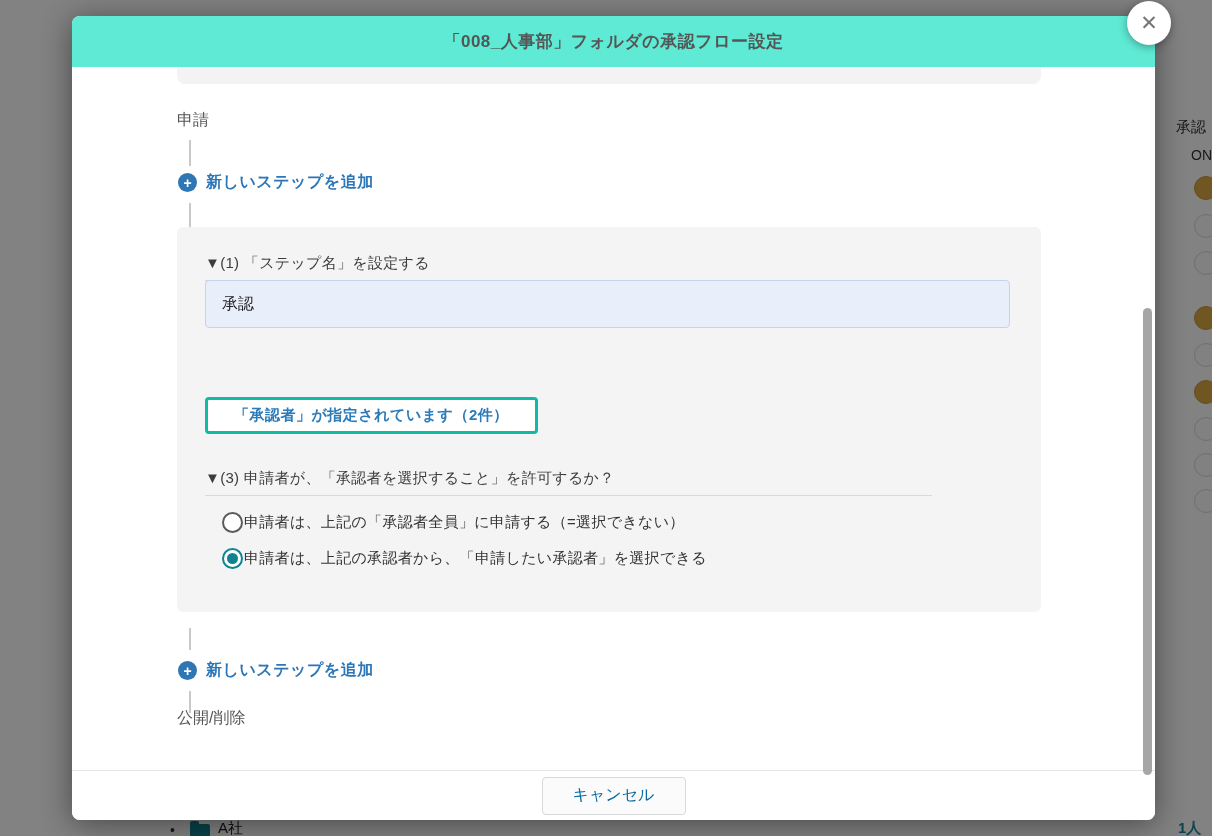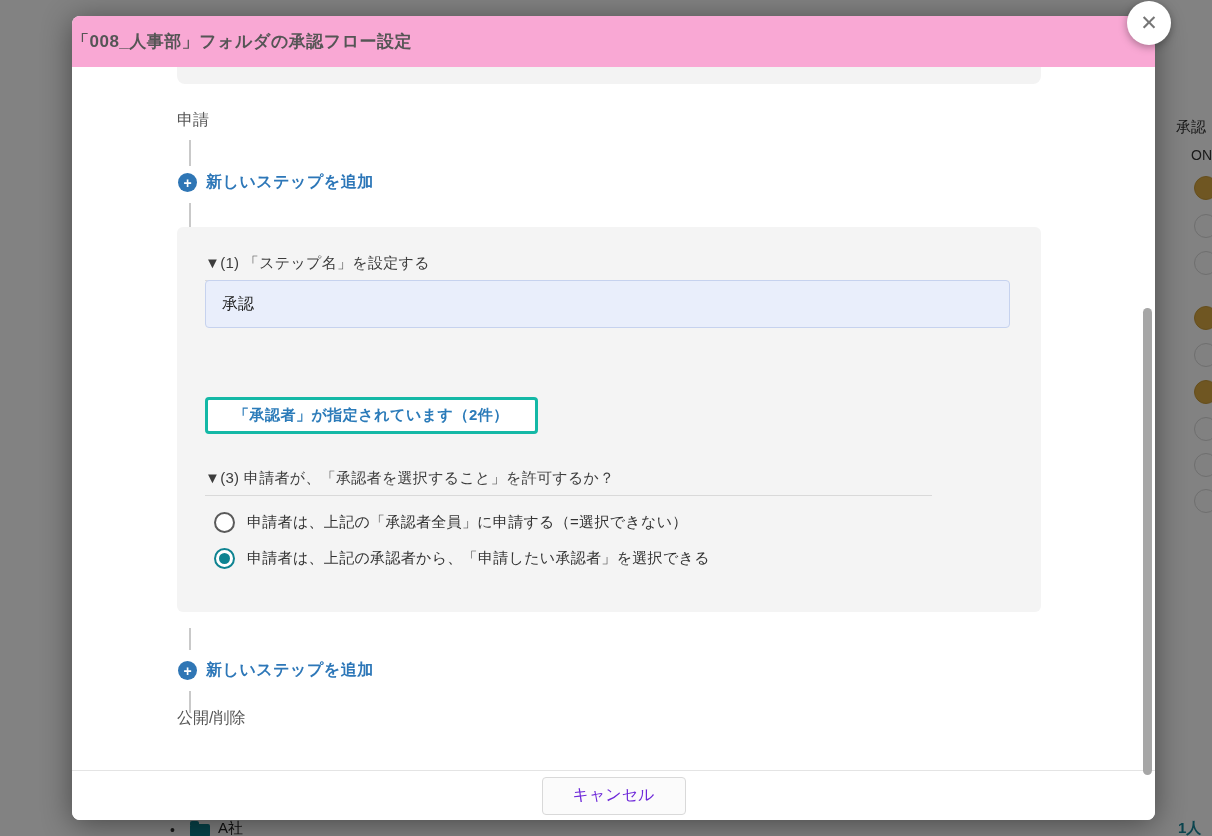--- a/index.html
+++ b/index.html
@@ -20,22 +20,22 @@
   .bg-folder-icon::before { content:""; position:absolute; left:0; top:-3px; width:9px; height:4px; background:#0e8391; border-radius:2px 2px 0 0; }
   .bg-folder-label { position:absolute; left:218px; top:819px; font-size:15px; color:#222; }
   .bg-count { position:absolute; left:1178px; top:819px; font-size:15px; color:#18879b; font-weight:bold; }
 
   
   .overlay { position:absolute; inset:0; background:rgba(0,0,0,0.49); z-index:5; }
 
   
   .modal { position:absolute; left:72px; top:16px; width:1083px; height:804px; background:#fff;
            border-radius:8px; z-index:10; box-shadow:0 4px 30px rgba(0,0,0,0.45); }
-  .modal-header { position:absolute; left:0; top:0; width:100%; height:51px; background:#f9a8d4;
-                  border-radius:8px 8px 0 0; display:flex; align-items:center; }
+  .modal-header { position:absolute; left:0; top:0; width:100%; height:51px; background:#5eead4;
+                  border-radius:8px 8px 0 0; display:flex; align-items:center; justify-content:center; }
   .modal-title { font-size:17px; font-weight:bold; color:#555; letter-spacing:.5px; }
   .remnant-card { position:absolute; left:105px; top:51px; width:864px; height:17px; background:#f3f3f3;
                   border-radius:0 0 8px 8px; }
 
   .flow-label { position:absolute; left:105px; font-size:16px; color:#555; }
   .connector { position:absolute; left:117px; width:2px; background:#c9c9c9; }
 
   .add-step { position:absolute; left:106px; display:flex; align-items:center; gap:9px; cursor:pointer; }
   .plus-icon { width:19px; height:19px; border-radius:50%; background:#2f76b5; color:#fff; display:flex;
                align-items:center; justify-content:center; font-size:14px; font-weight:bold; line-height:1; }
@@ -43,32 +43,32 @@
 
   .step-card { position:absolute; left:105px; top:211px; width:864px; height:385px; background:#f4f4f4; border-radius:6px; }
   .section-title { position:absolute; left:28px; width:727px; font-size:15px; color:#3c3c3c;
                    padding-bottom:7px; border-bottom:1px solid #d9d9d9; letter-spacing:.3px; }
   .step-name-input { position:absolute; left:28px; top:53px; width:805px; height:48px; background:#e9eefb;
                      border:1px solid #c6d2ee; border-radius:4px; font-size:16px; color:#222; padding:0 16px;
                      font-family:inherit; }
   .approvers-btn { position:absolute; left:28px; top:170px; height:37px; padding:0 26px; background:#fff;
                    border:3px solid #14b8a6; border-radius:4px; color:#2b7bb9; font-size:15px; font-weight:bold;
                    font-family:inherit; cursor:pointer; letter-spacing:.5px; }
-  .radio-row { position:absolute; left:37px; display:flex; align-items:center; gap:12px; cursor:pointer; }
+  .radio-row { position:absolute; left:45px; display:flex; align-items:center; gap:1px; cursor:pointer; }
   .radio-circle { width:21px; height:21px; border-radius:50%; border:2px solid #5a5a5a; background:#fff;
                   flex:0 0 auto; position:relative; }
   .radio-row.checked .radio-circle { border-color:#0e8391; }
   .radio-row.checked .radio-circle::after { content:""; position:absolute; left:3px; top:3px; width:11px; height:11px;
                   border-radius:50%; background:#0e8391; }
   .radio-label { font-size:15px; color:#333; letter-spacing:.3px; }
 
   .modal-footer { position:absolute; left:0; bottom:0; width:100%; height:50px; border-top:1px solid #e4e4e4;
                   background:#fff; border-radius:0 0 8px 8px; display:flex; align-items:center; justify-content:center; gap:14px; }
   .cancel-btn { width:144px; height:38px; background:#fbfbfb; border:1px solid #d9d9d9; border-radius:4px;
-                font-size:16px; color:#6d28d9; font-family:inherit; cursor:pointer; }
+                font-size:16px; color:#0369a1; font-family:inherit; cursor:pointer; }
   .save-btn { width:139px; height:38px; background:#0e8391; border:none; border-radius:4px;
               font-size:16px; color:#fff; font-family:inherit; cursor:pointer; letter-spacing:1px; }
 
   .scroll-thumb { position:absolute; right:3px; top:292px; width:9px; height:467px; background:#a6a6a6; border-radius:5px; }
 
   .close-btn { position:absolute; left:1127px; top:1px; width:44px; height:44px; border-radius:50%; background:#fff;
                z-index:20; box-shadow:0 2px 8px rgba(0,0,0,0.35); display:flex; align-items:center; justify-content:center;
                color:#767676; font-size:21px; font-weight:bold; cursor:pointer; }
 </style>
 </head>

